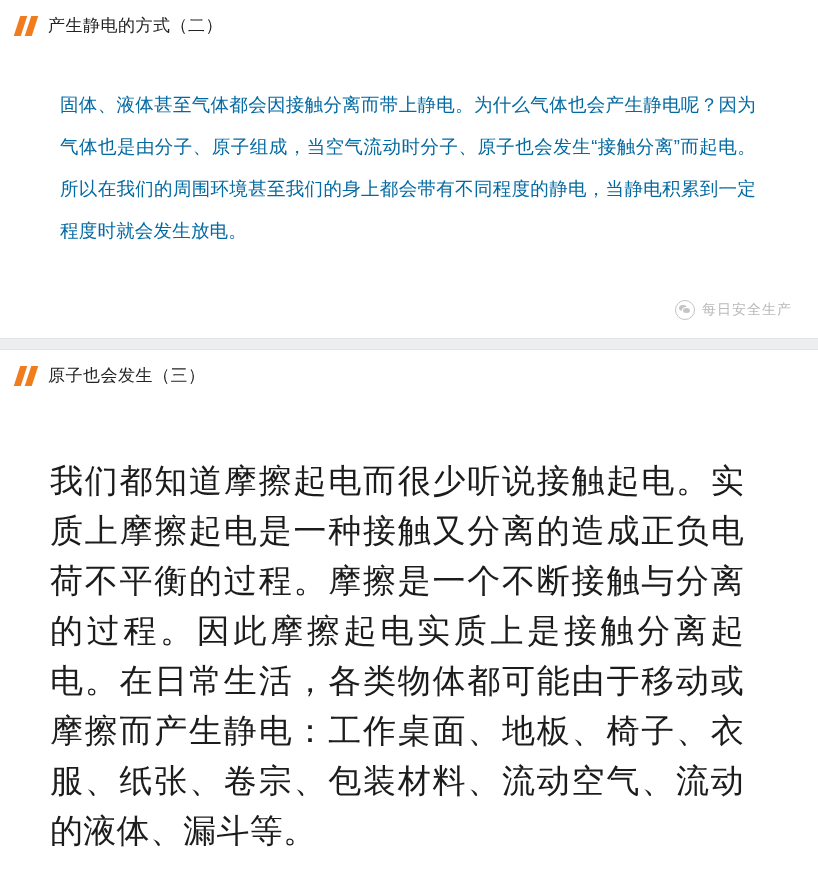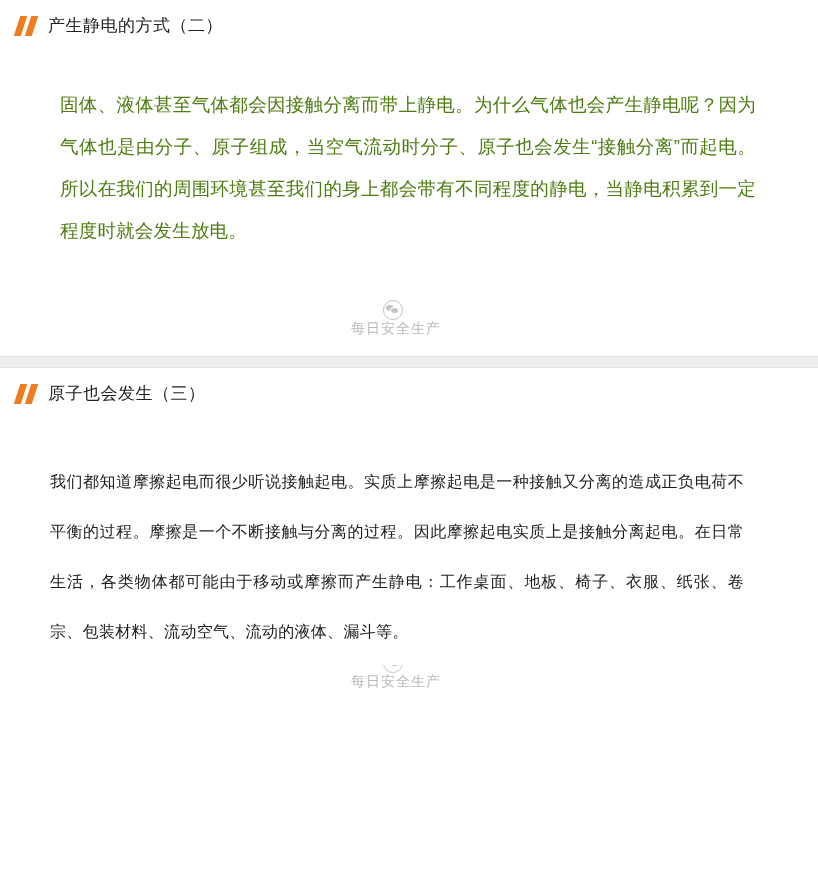--- a/index.html
+++ b/index.html
@@ -53,46 +53,45 @@
     color: #222222;
     font-family: "Liberation Sans", sans-serif;
   }
   
   .para-wrap-1 {
     padding: 18px 62px 30px 60px;
   }
   .para-1 {
     font-size: 18.5px;
     line-height: 42px;
-    color: #4d7c0f;
+    color: #0369a1;
     text-align: justify;
     text-justify: inter-ideograph;
     letter-spacing: 0.2px;
   }
   .para-wrap-2 {
     padding: 26px 74px 14px 50px;
   }
   .para-2 {
-    font-size: 16px;
+    font-size: 33px;
     line-height: 50px;
     color: #1c1c1c;
     text-align: justify;
     text-justify: inter-ideograph;
     letter-spacing: 0.3px;
   }
   
   .watermark {
     display: flex;
     align-items: center;
     justify-content: flex-end;
     padding-right: 26px;
     color: #b9b9b9;
     font-size: 14px;
     letter-spacing: 1px;
-    flex-direction: column;
   }
   .wm-logo {
     width: 18px;
     height: 18px;
     border: 1.4px solid #c4c4c4;
     border-radius: 50%;
     margin-right: 7px;
     position: relative;
     flex: 0 0 18px;
   }

